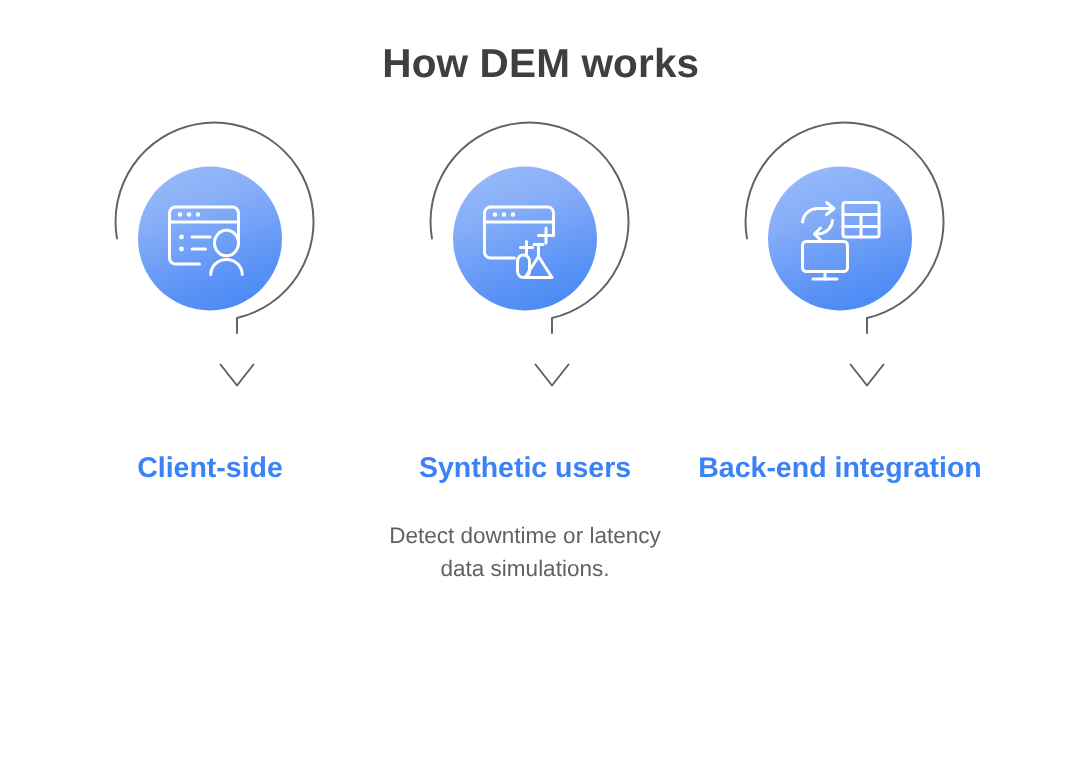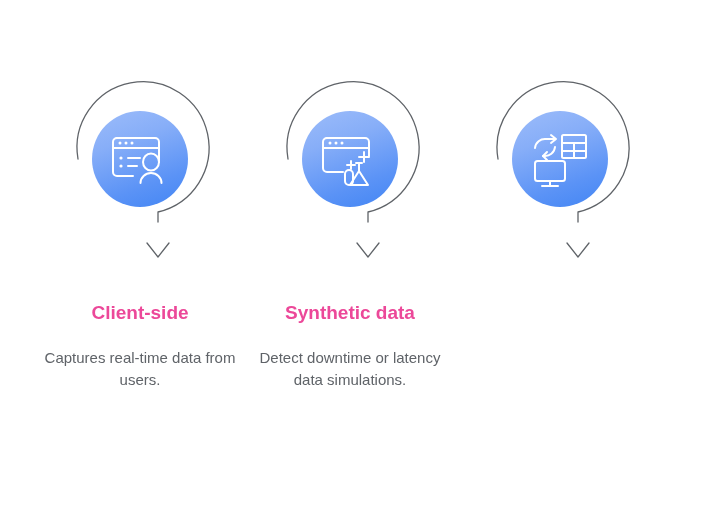--- a/index.html
+++ b/index.html
@@ -89,41 +89,42 @@
   }
 
   .col-heading {
     position: absolute;
     top: 205px;
     left: 0;
     width: 210px;
     text-align: center;
     font-size: 19px;
     font-weight: bold;
-    color: #ec4899;
+    color: #3b82f6;
     line-height: 25px;
   }
 
   .col-body {
     position: absolute;
     left: 0;
     width: 210px;
     text-align: center;
     font-size: 15px;
     color: #5f6368;
     line-height: 22px;
   }
   .col-body.one-line-head { top: 252px; }
   .col-body.two-line-head { top: 277px; }
 </style>
 </head>
 <body>
 
 <div class="slide">
 
+  <div class="page-title">How DEM works</div>
 
   <div class="columns">
 
     <div class="column c0">
 
       <div class="badge-wrap">
         <svg class="arc-svg" viewBox="0 0 210 175">
           <g fill="none" stroke="#5f6368" stroke-width="1.3" stroke-linecap="round" stroke-linejoin="round">
             <path d="M8 97 A 66 66 0 1 1 88 150 L 88 160" transform="translate(35,-33)"></path>
           </g>
@@ -153,21 +154,20 @@
             </g>
             <g fill="none" stroke="#ffffff" stroke-width="2" stroke-linecap="round" stroke-linejoin="round">
               <ellipse cx="42" cy="34" rx="8" ry="8.5"></ellipse>
               <path d="M31.5 55 a10.5 10 0 0 1 21 0"></path>
             </g>
           </svg>
         </div>
       </div>
 
       <div class="col-heading">Client-side</div>
-      <div class="col-body one-line-head">Captures real-time data from users.</div>
     </div>
 
     <div class="column c1">
 
       <div class="badge-wrap">
         <svg class="arc-svg" viewBox="0 0 210 175">
           <g fill="none" stroke="#5f6368" stroke-width="1.3" stroke-linecap="round" stroke-linejoin="round">
             <path d="M8 97 A 66 66 0 1 1 88 150 L 88 160" transform="translate(35,-33)"></path>
           </g>
           <g fill="none" stroke="#5f6368" stroke-width="1.3" stroke-linecap="round" stroke-linejoin="round">
@@ -195,21 +195,21 @@
             </g>
             <g fill="none" stroke="#ffffff" stroke-width="2" stroke-linecap="round" stroke-linejoin="round">
               <rect x="26" y="42" width="8" height="15" rx="4"></rect>
               <path d="M40 35 v8 L31 57 h18 L40 43 v-8"></path>
               <line x1="37" y1="35" x2="43" y2="35"></line>
             </g>
           </svg>
         </div>
       </div>
 
-      <div class="col-heading">Synthetic data</div>
+      <div class="col-heading">Synthetic users</div>
       <div class="col-body one-line-head">Detect downtime or latency data simulations.</div>
     </div>
 
     <div class="column c2">
 
       <div class="badge-wrap">
         <svg class="arc-svg" viewBox="0 0 210 175">
           <g fill="none" stroke="#5f6368" stroke-width="1.3" stroke-linecap="round" stroke-linejoin="round">
             <path d="M8 97 A 66 66 0 1 1 88 150 L 88 160" transform="translate(35,-33)"></path>
           </g>
@@ -234,16 +234,17 @@
             </g>
             <g fill="none" stroke="#ffffff" stroke-width="2" stroke-linecap="round" stroke-linejoin="round">
               <rect x="6" y="33" width="30" height="20" rx="2.5"></rect>
               <line x1="21" y1="53" x2="21" y2="58"></line>
               <line x1="13" y1="58" x2="29" y2="58"></line>
             </g>
           </svg>
         </div>
       </div>
 
+      <div class="col-heading">Back-end integration</div>
     </div>
 
   </div>
 </div>
 
 </body></html>

